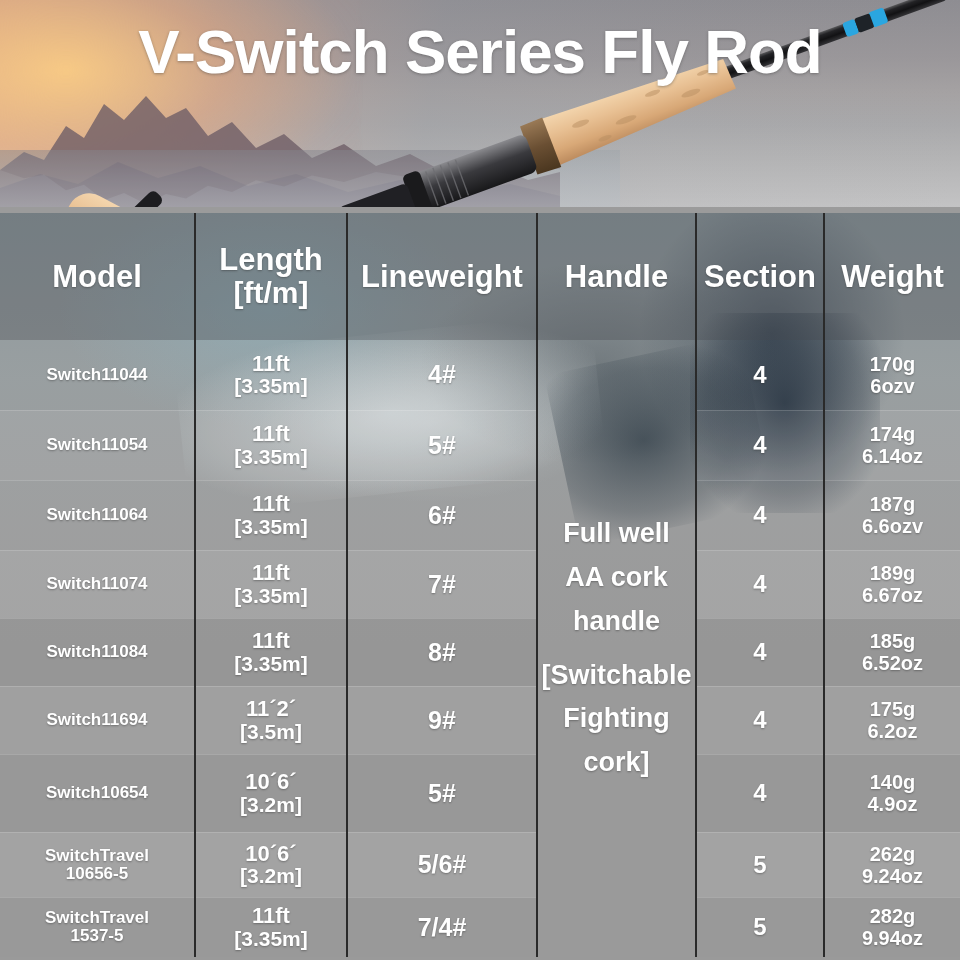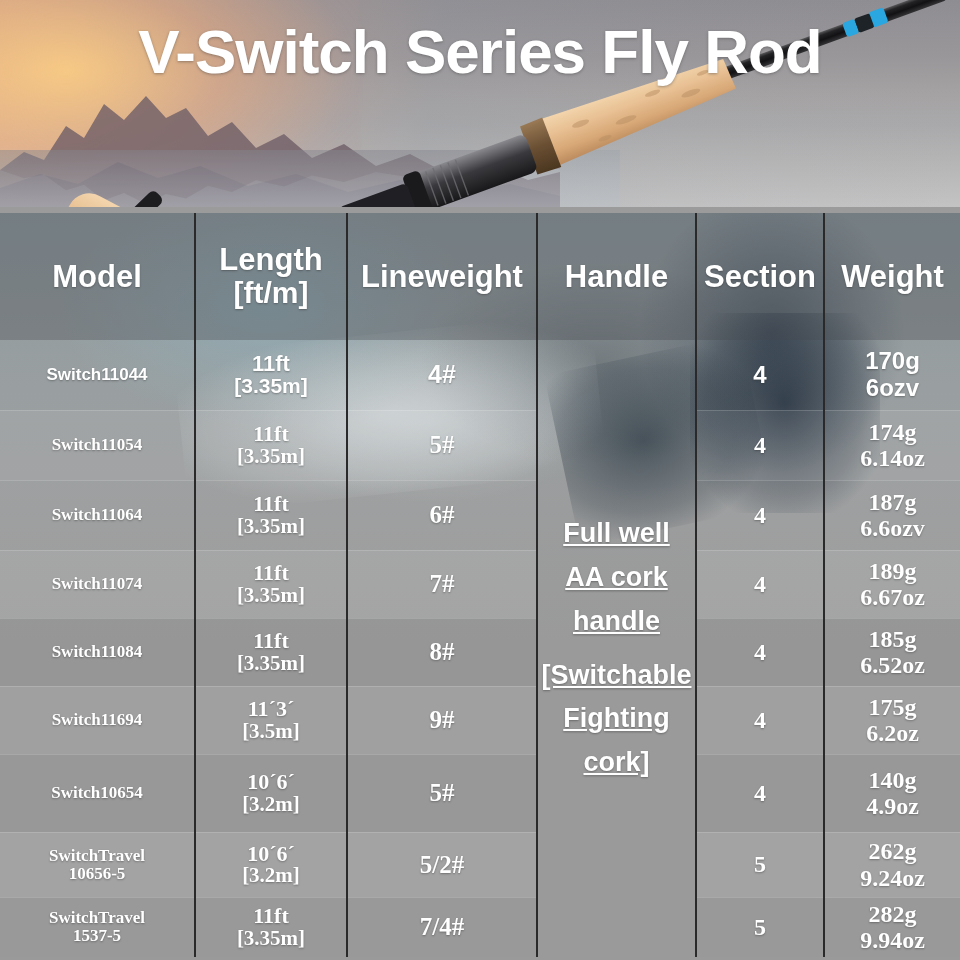--- a/index.html
+++ b/index.html
@@ -82,46 +82,46 @@
     border-left:2px solid #2a2a2a;
     border-right:0;
     padding:0 0;
     color:#ffffff;
     text-align:center;
     vertical-align:middle;
     font-weight:bold;
     text-shadow:0 1px 2px rgba(40,40,40,.40);
   }
   table.spec td:first-child, table.spec th:first-child{border-left:0;}
-  .rowline{border-top:1px solid rgba(255,255,255,.16);font-family:Liberation Serif, serif;}
+  .rowline{border-top:1px solid rgba(255,255,255,.16);}
 
   thead th{
     height:127px;
     font-size:31px;
     background:rgba(70,74,78,.34);
   }
   thead tr{ }
   .hdr-len{line-height:1.06;}
   .hdr-len .sub{font-size:30px;display:block;}
 
   tbody td{ font-size:25px; }
   .c-model{font-size:17px;}
   .c-len{line-height:1.02;}
   .c-len .big{font-size:22px;display:block;}
   .c-len .sm{font-size:21px;display:block;}
   .c-sec{font-size:24px;}
-  .c-wt{line-height:1.1;font-size:24px;}
+  .c-wt{line-height:1.1;font-size:20px;}
   .c-wt span{display:block;}
   .c-handle{
     font-size:27px;
     line-height:1.62;
     text-align:center;
     vertical-align:middle;
   }
-  .c-handle .ln{display:block;text-decoration:underline;}
+  .c-handle .ln{display:block;}
   .c-handle .gap{display:block;height:10px;}
 
   
   .band0{background:rgba(255,255,255,.00);}
   .band1{background:rgba(255,255,255,.07);}
   .band2{background:rgba(255,255,255,.03);}
   .band3{background:rgba(215,215,215,.16);}
   .band4{background:rgba(120,120,120,.12);}
   .band5{background:rgba(215,215,215,.10);}
   .band6{background:rgba(140,140,140,.08);}
@@ -345,21 +345,21 @@
           <td class="c-sec">4</td>
           <td class="c-wt">
             <span>185g</span>
             <span>6.52oz</span>
           </td>
         </tr>
 
         <tr class="band5 rowline" style="height:68px">
           <td class="c-model">Switch11694</td>
           <td class="c-len">
-            <span class="big">11´3´</span>
+            <span class="big">11´2´</span>
             <span class="sm">[3.5m]</span>
           </td>
           <td>9#</td>
           <td class="c-sec">4</td>
           <td class="c-wt">
             <span>175g</span>
             <span>6.2oz</span>
           </td>
         </tr>
 
@@ -379,21 +379,21 @@
 
         <tr class="band7 rowline" style="height:65px">
           <td class="c-model model-2l">
             <span>SwitchTravel</span>
             <span>10656-5</span>
           </td>
           <td class="c-len">
             <span class="big">10´6´</span>
             <span class="sm">[3.2m]</span>
           </td>
-          <td>5/2#</td>
+          <td>5/6#</td>
           <td class="c-sec">5</td>
           <td class="c-wt">
             <span>262g</span>
             <span>9.24oz</span>
           </td>
         </tr>
 
         <tr class="band8 rowline" style="height:60px">
           <td class="c-model model-2l">
             <span>SwitchTravel</span>

